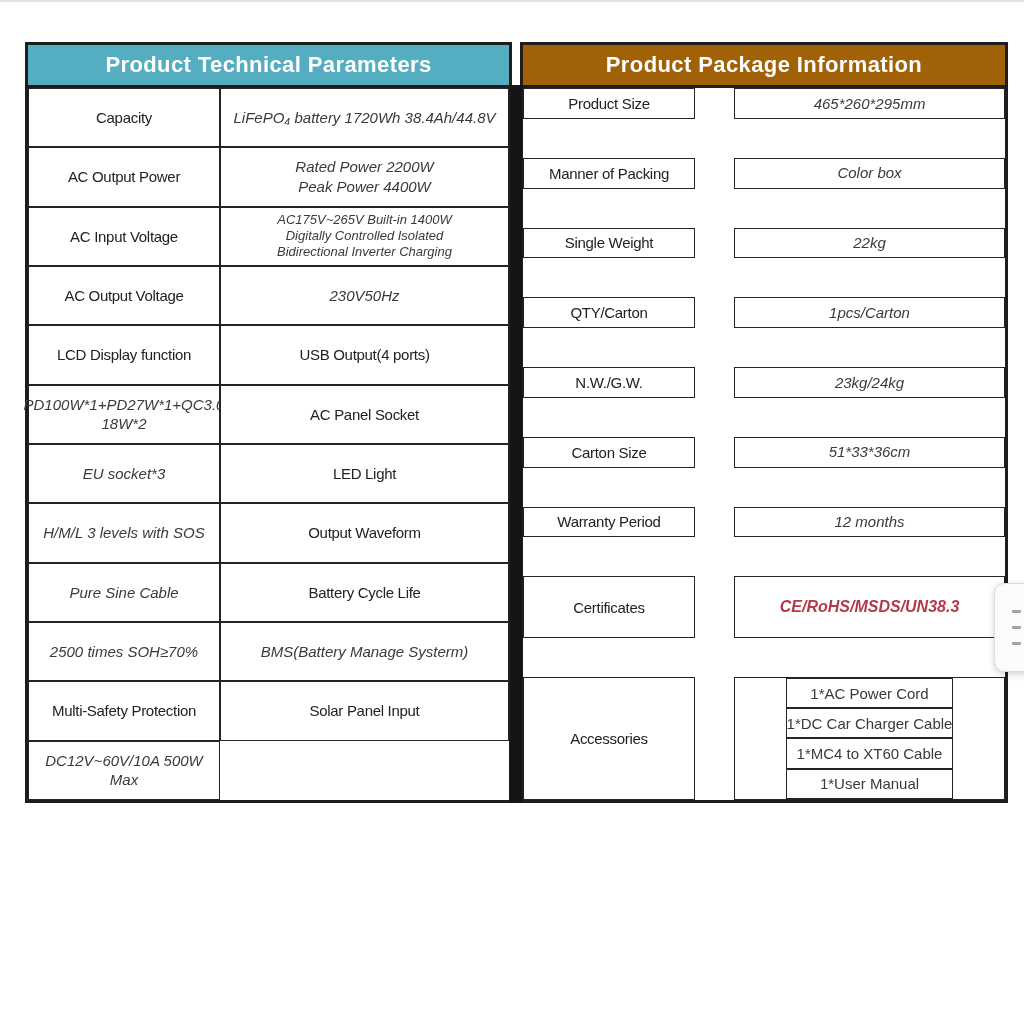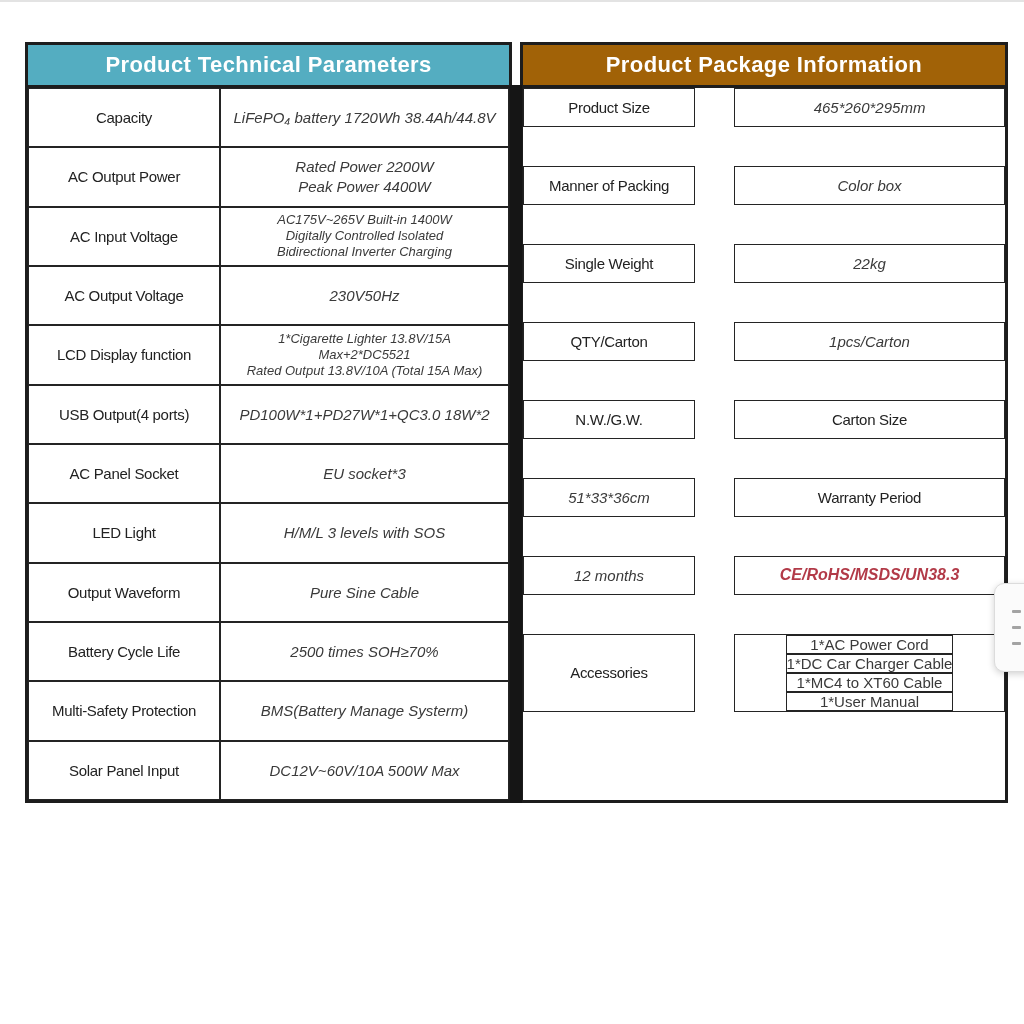--- a/index.html
+++ b/index.html
@@ -58,41 +58,38 @@
       <div class="cell lbl">AC Input Voltage</div>
       <div class="cell val small">AC175V~265V Built-in 1400W
 Digitally Controlled Isolated
 Bidirectional Inverter Charging</div>
 
       <div class="cell lbl">AC Output Voltage</div>
       <div class="cell val">230V50Hz</div>
 
       <div class="cell lbl">LCD Display function</div>
 
-      <div class="cell val small">1*Cigarette Lighter 13.8V/15A
-Max+2*DC5521
-Rated Output 13.8V/10A (Total 15A Max)</div>
 
       <div class="cell lbl">USB Output(4 ports)</div>
       <div class="cell val">PD100W*1+PD27W*1+QC3.0 18W*2</div>
 
       <div class="cell lbl">AC Panel Socket</div>
       <div class="cell val">EU socket*3</div>
 
       <div class="cell lbl">LED Light</div>
       <div class="cell val">H/M/L 3 levels with SOS</div>
 
       <div class="cell lbl">Output Waveform</div>
       <div class="cell val">Pure Sine Cable</div>
 
       <div class="cell lbl">Battery Cycle Life</div>
       <div class="cell val">2500 times SOH≥70%</div>
 
+      <div class="cell val">BMS(Battery Manage Systerm)</div>
       <div class="cell lbl">Multi-Safety Protection</div>
-      <div class="cell val">BMS(Battery Manage Systerm)</div>
 
       <div class="cell lbl">Solar Panel Input</div>
       <div class="cell val">DC12V~60V/10A 500W Max</div>
     </div>
   </div>
 
   <div class="divider"></div>
 
   <div class="spec-table right">
     <div class="tbl-header" style="background:#a16207">
@@ -105,27 +102,29 @@
       <div class="cell lbl">Manner of Packing</div>
       <div class="cell val">Color box</div>
 
       <div class="cell lbl">Single Weight</div>
       <div class="cell val">22kg</div>
 
       <div class="cell lbl">QTY/Carton</div>
       <div class="cell val">1pcs/Carton</div>
 
       <div class="cell lbl">N.W./G.W.</div>
+      <div class="cell val">23kg/24kg</div>
 
       <div class="cell lbl">Carton Size</div>
       <div class="cell val">51*33*36cm</div>
 
       <div class="cell lbl">Warranty Period</div>
       <div class="cell val">12 months</div>
 
+      <div class="cell lbl">Certificates</div>
       <div class="cell val red" style="color:#b23a48">CE/RoHS/MSDS/UN38.3</div>
 
       <div class="cell lbl">Accessories</div>
       <div class="cell acc-stack">
         <div class="acc-item">1*AC Power Cord</div>
         <div class="acc-item">1*DC Car Charger Cable</div>
         <div class="acc-item">1*MC4 to XT60 Cable</div>
         <div class="acc-item">1*User Manual</div>
       </div>
     </div>

